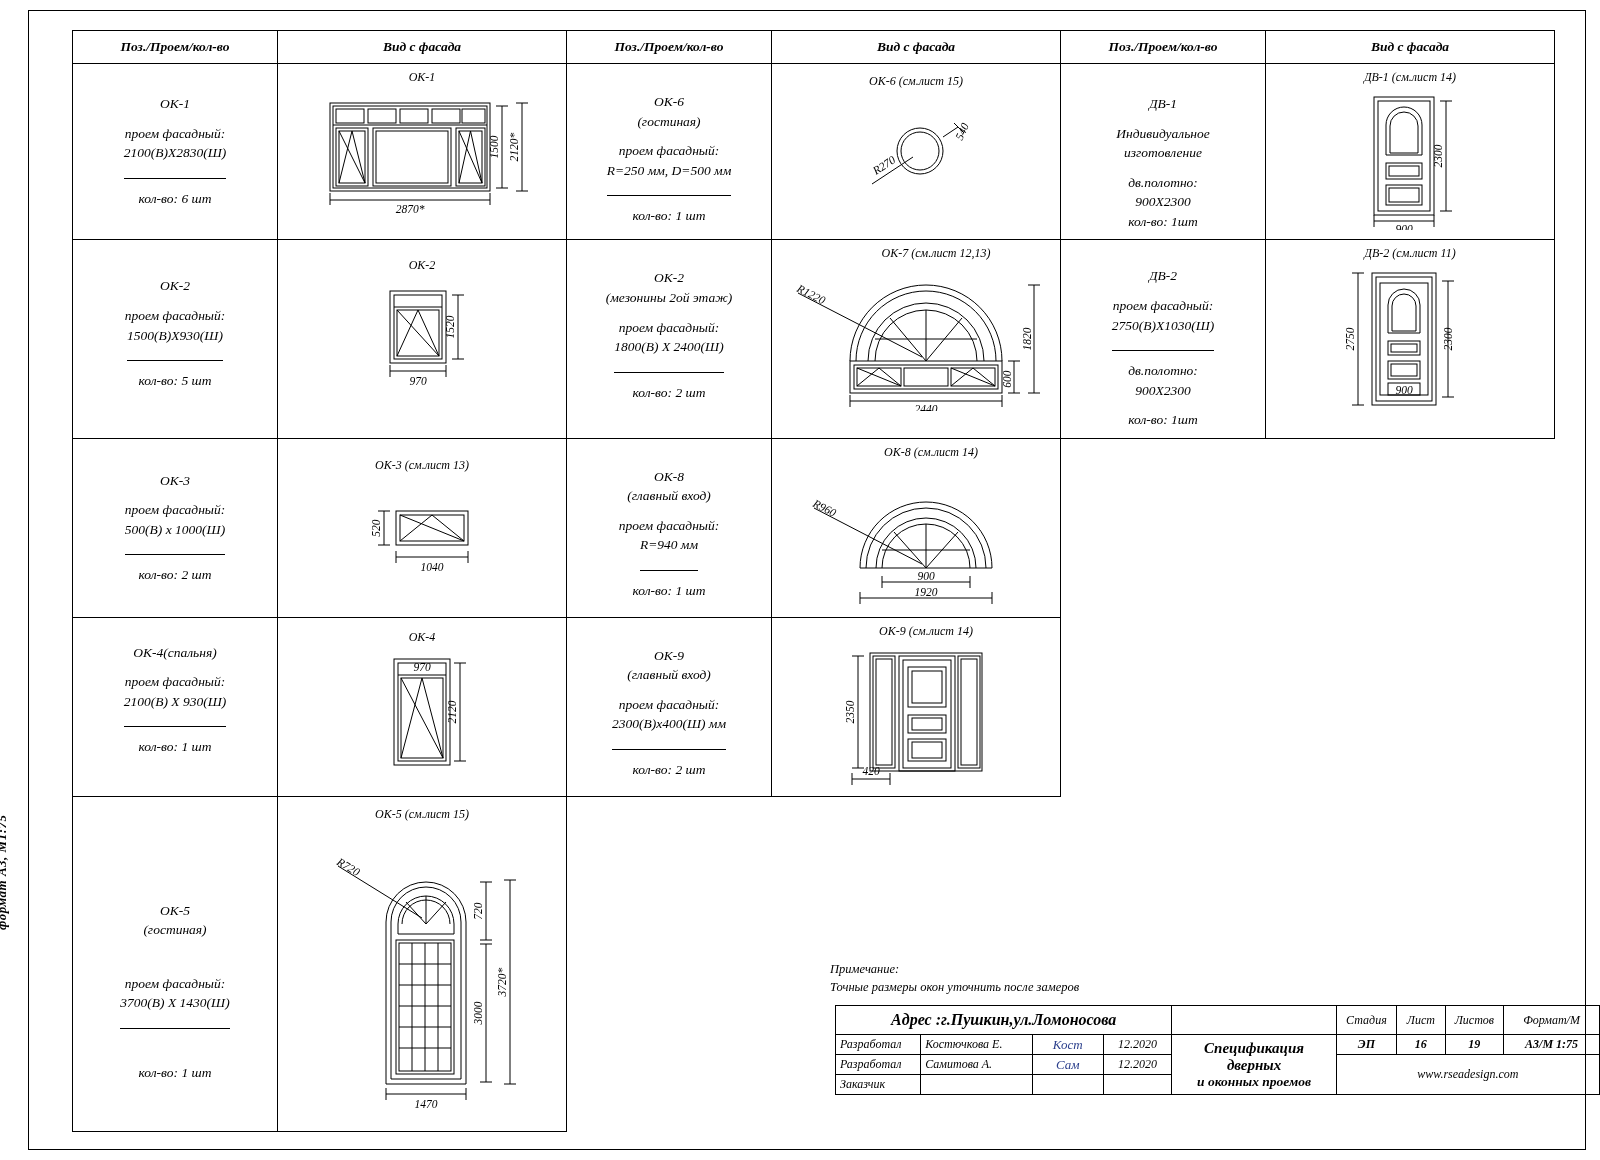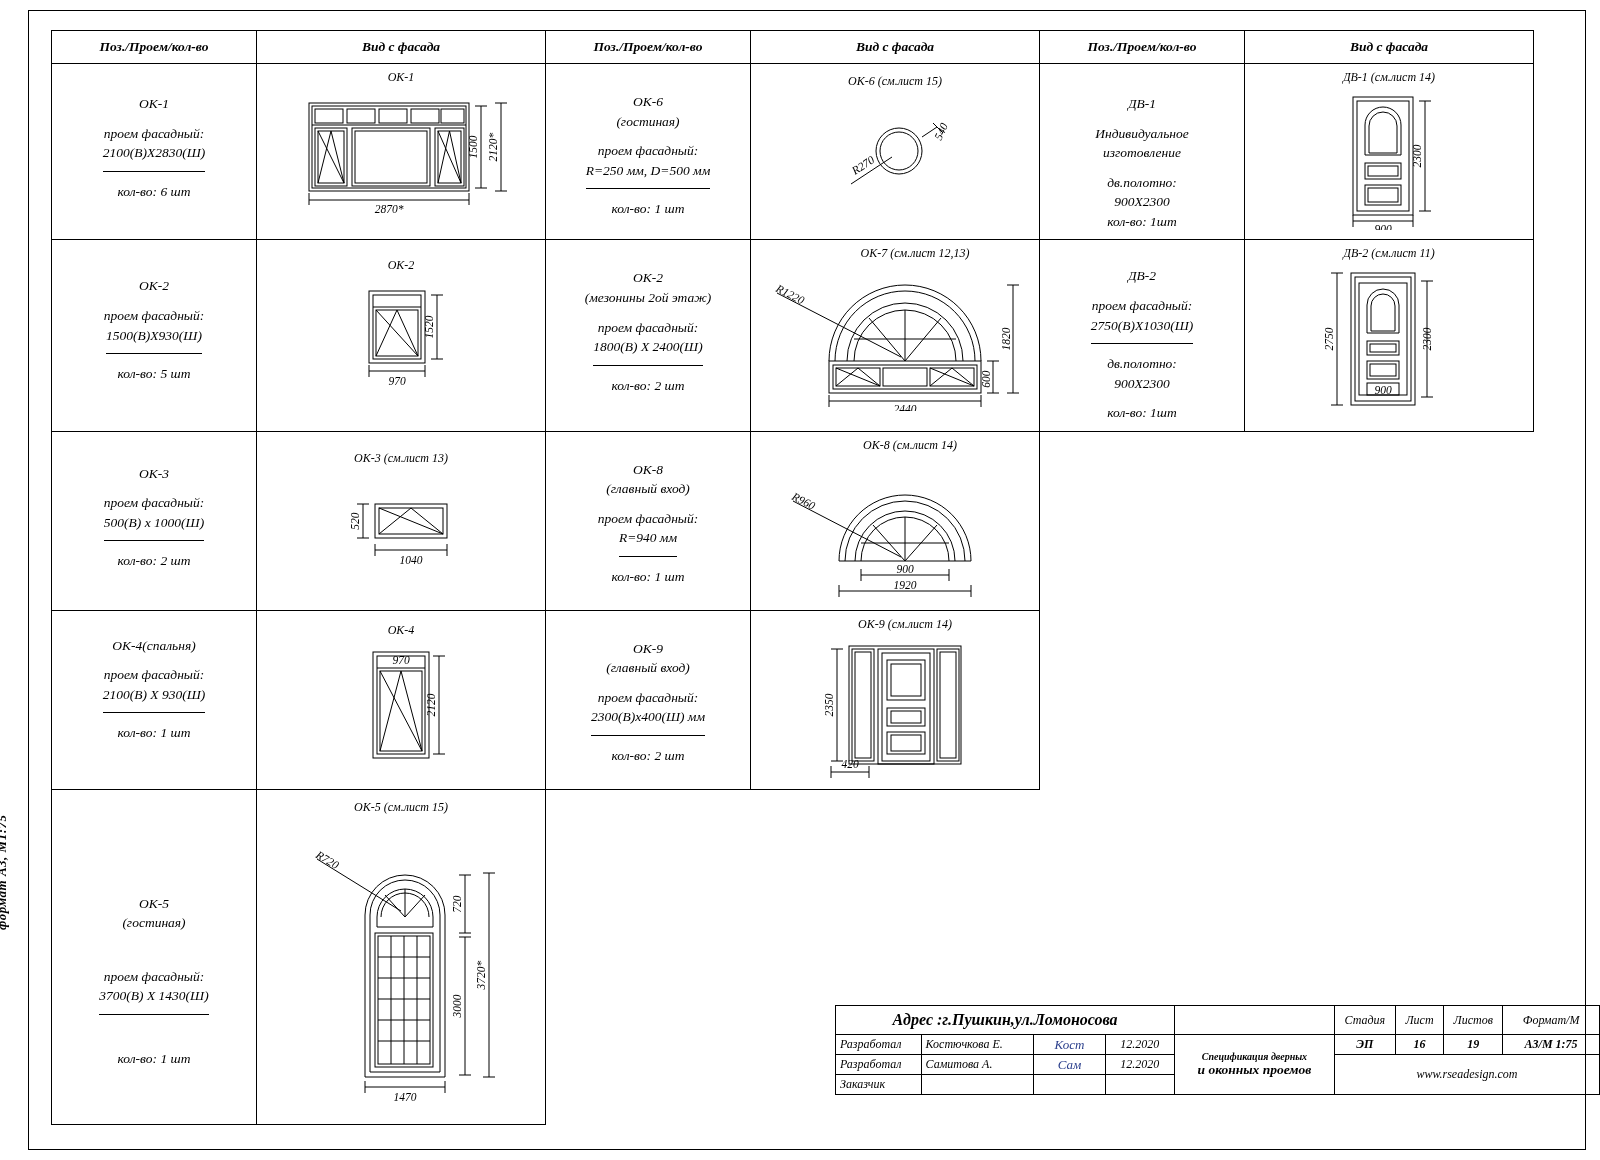--- a/index.html
+++ b/index.html
@@ -12,37 +12,37 @@
     overflow:hidden;
   }
   .sheet{position:absolute;left:0;top:0;width:1600px;height:1160px;}
   .border{position:absolute;left:28px;top:10px;width:1556px;height:1138px;border:1.5px solid #000;}
   .side-label{
     position:absolute;left:-6px;top:930px;width:160px;
     transform:rotate(-90deg);transform-origin:left top;
     font-style:italic;font-weight:bold;font-size:13px;letter-spacing:.5px;
   }
   table.spec{
-    position:absolute;left:51px;top:30px;
+    position:absolute;left:72px;top:30px;
     border-collapse:collapse;
     table-layout:fixed;
   }
   table.spec td{
     border:1px solid #000;
     vertical-align:top;
     padding:0;
     position:relative;
   }
   .hdr{
     text-align:center;font-style:italic;font-weight:bold;font-size:13.5px;
     height:32px;vertical-align:middle !important;
   }
   .cellpad{padding:8px 6px;}
   .ctext{text-align:center;font-style:italic;font-size:13.5px;line-height:1.45;}
-  .ul{display:inline-block;border-bottom:1px solid #000;padding-bottom:8px;}
+  .ul{display:inline-block;border-bottom:1px solid #000;padding-bottom:15px;}
   .gap{height:10px;}
   .title-sm{font-style:italic;font-size:12px;text-align:center;}
   .drawwrap{position:relative;width:100%;height:100%;}
   svg{display:block;}
   .dimtxt{font-family:"Liberation Serif",serif;font-style:italic;font-size:11.5px;}
   
   .stamp{position:absolute;left:835px;top:1005px;}
   .stamp table{border-collapse:collapse;}
   .stamp td{border:1px solid #000;font-style:italic;font-size:12px;padding:1px 4px;height:17px;}
   .note{position:absolute;left:830px;top:960px;font-style:italic;font-size:12.5px;line-height:1.45;}
@@ -532,41 +532,45 @@
             <text class="dimtxt" x="228" y="160" text-anchor="middle" transform="rotate(-90 228 160)">3720*</text>
             <text class="dimtxt" x="148" y="286" text-anchor="middle">1470</text>
           </svg>
         </div>
       </td>
       <td colspan="4" style="border:none"></td>
     </tr>
   </tbody>
     </table>
 
+  <div class="note">
+    <div>Примечание:</div>
+    <div>Точные размеры окон уточнить после замеров</div>
+  </div>
 
   <div class="stamp">
     <table>
       <tbody>
           <tr>
         <td colspan="4" rowspan="1" style="width:352px;height:26px" class="cen">
           <span class="bold" style="font-size:16px">Адрес :г.Пушкин,ул.Ломоносова</span>
         </td>
         <td rowspan="1" style="width:168px;border-bottom:1px solid #000" class="cen"></td>
         <td style="width:54px" class="cen">Стадия</td>
         <td style="width:42px" class="cen">Лист</td>
         <td style="width:52px" class="cen">Листов</td>
         <td style="width:96px" class="cen">Формат/М</td>
       </tr>
       <tr>
         <td style="width:74px">Разработал</td>
         <td style="width:104px">Костючкова Е.</td>
         <td style="width:64px" class="cen"><span class="sig">Кост</span></td>
         <td style="width:60px" class="cen">12.2020</td>
         <td rowspan="3" class="cen">
-          <div class="bold" style="font-size:10px">Спецификация дверных</div>
+          <div class="bold" style="font-size:15px">Спецификация дверных</div>
           <div class="bold" style="font-size:13.5px">и оконных проемов</div>
         </td>
         <td class="cen bold">ЭП</td>
         <td class="cen bold">16</td>
         <td class="cen bold">19</td>
         <td class="cen bold">А3/М 1:75</td>
       </tr>
       <tr>
         <td>Разработал</td>
         <td>Самитова А.</td>

